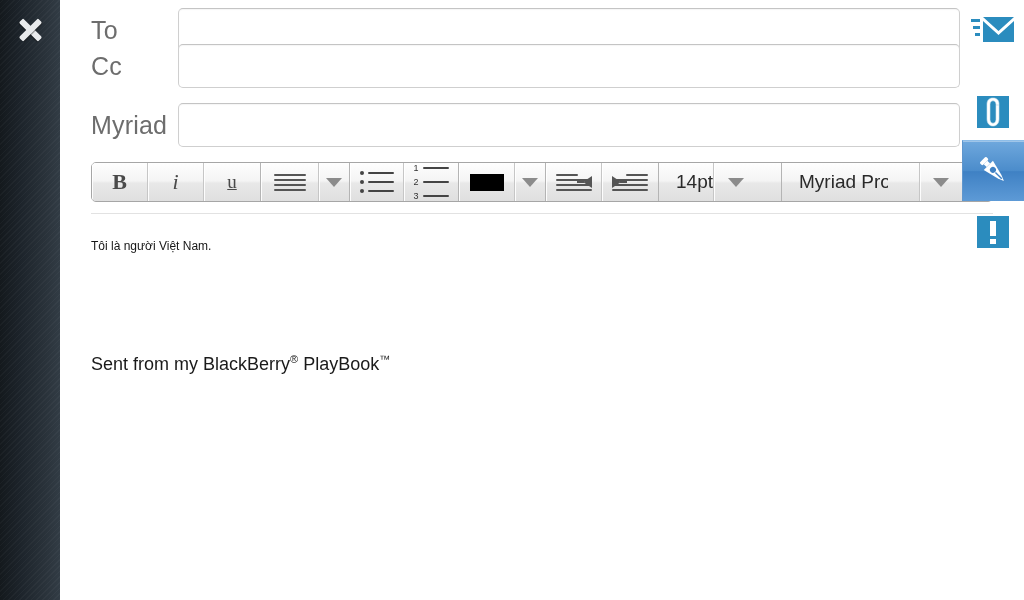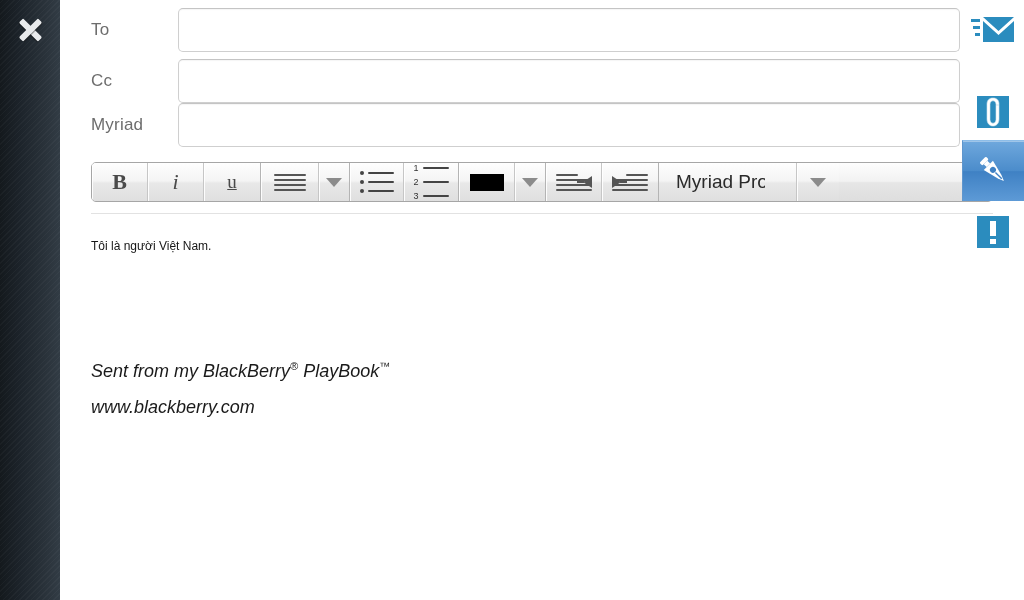--- a/index.html
+++ b/index.html
@@ -70,21 +70,21 @@
   .field-row {
     position: absolute;
     left: 0;
     height: 44px;
   }
   .field-label {
     position: absolute;
     left: 31px;
     top: 50%;
     transform: translateY(-50%);
-    font-size: 17px;
+    font-size: 25px;
     color: #6d6d6d;
     letter-spacing: 0.2px;
     white-space: nowrap;
   }
   .field-input {
     position: absolute;
     left: 118px;
     top: 0;
     width: 782px;
     height: 44px;
@@ -95,21 +95,21 @@
     background: #ffffff;
     font-family: "Liberation Sans", sans-serif;
     font-size: 17px;
     color: #222;
     padding: 0 10px;
     outline: none;
     box-shadow: inset 0 1px 1px rgba(0,0,0,0.04);
   }
 
   #row-to      { top: 8px;  }
-  #row-cc      { top: 59px; padding-left: 48px; }
+  #row-cc      { top: 44px; padding-left: 48px; }
   #row-subject { top: 103px; }
 
   
   .toolbar {
     position: absolute;
     left: 31px;
     top: 162px;
     width: 902px;
     height: 40px;
     display: flex;
@@ -241,23 +241,22 @@
     white-space: nowrap;
   }
   .sig {
     position: absolute;
     left: 31px;
     top: 348px;
   }
   .sig-line {
     font-size: 18px;
     color: #1a1a1a;
-    line-height: 36px;
+    line-height: 22px;
     white-space: nowrap;
-    font-style: italic;
   }
   .sig-line sup { font-size: 11px; vertical-align: super; }
 
   
   .right-rail {
     position: absolute;
     right: 0; top: 0;
     width: 62px; height: 600px;
     pointer-events: none;
   }
@@ -401,41 +400,48 @@
             <i style="width:22px;margin-left:14px"></i>
               <i style="width:36px"></i>
               <i style="width:36px"></i>
               <i style="width:36px"></i>
             <span class="arrow-r"></span>
               <span class="arrow-r-tail"></span>
           </span>
         </div>
       </div>
 
+      <div class="tb-group">
+        <div class="tb-combo" id="combo-size">
+          <span class="combo-text">14pt</span>
+          <span class="combo-arrow">
+            <span class="caret"></span>
+          </span>
+        </div>
+      </div>
 
       <div class="tb-group">
         <div class="tb-combo" id="combo-font">
           <span class="combo-text">Myriad Pro</span>
           <span class="combo-arrow">
             <span class="caret"></span>
           </span>
         </div>
       </div>
 
     </div>
 
     <div class="divider"></div>
 
     <div class="body-area">
       <div class="body-line">Tôi là người Việt Nam.</div>
     </div>
 
     <div class="sig">
       <div class="sig-line"><span>Sent from my BlackBerry</span><sup>®</sup><span> PlayBook</span><sup>™</sup></div>
-      <div class="sig-line">www.blackberry.com</div>
     </div>
 
   </div>
 
   <div class="right-rail">
 
     <div class="rail-btn" id="rail-send">
       <svg class="icon-shape" width="44" height="34" viewBox="0 0 44 34">
         <rect class="ico-blue" x="0" y="6" width="9" height="3"></rect>
         <rect class="ico-blue" x="2" y="13" width="7" height="3"></rect>

